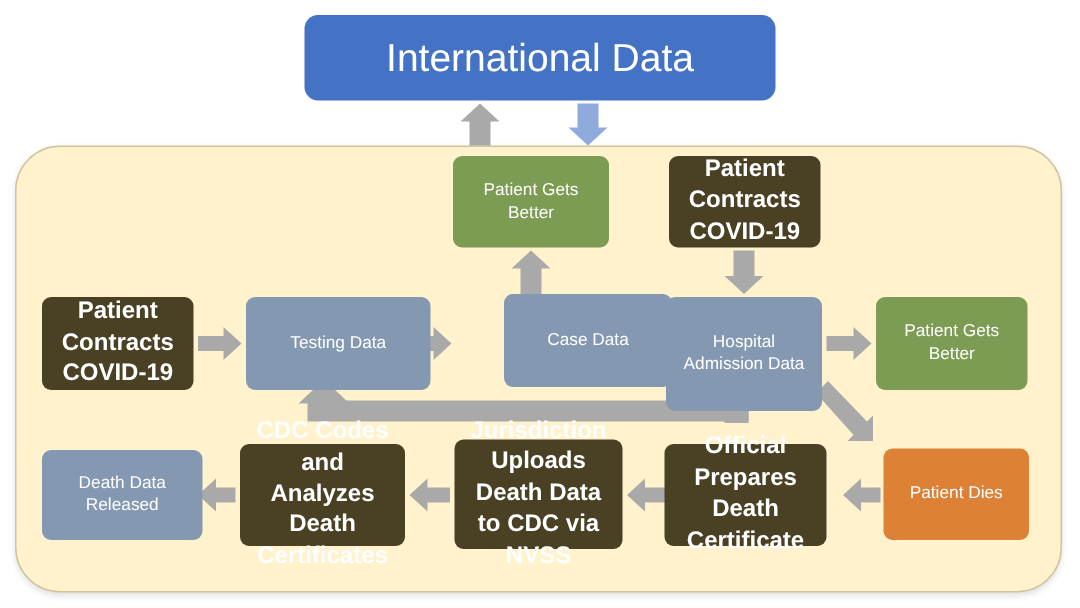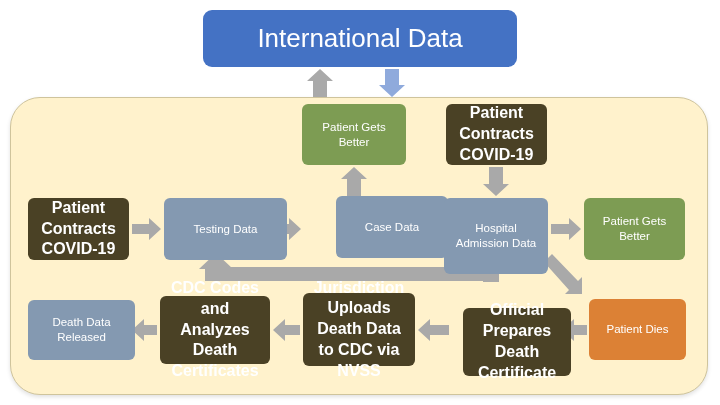--- a/index.html
+++ b/index.html
@@ -91,16 +91,16 @@
 
   <div class="node dark" style="left:28px;top:198px;width:101px;height:62px;">Patient Contracts COVID-19</div>
   <div class="node blue" style="left:164px;top:198px;width:123px;height:62px;">Testing Data</div>
   <div class="node blue" style="left:304px;top:196px;width:112px;height:62px;margin-left:32px;">Case Data</div>
   <div class="node blue" style="left:444px;top:198px;width:104px;height:76px;">Hospital Admission Data</div>
   <div class="node green" style="left:584px;top:198px;width:101px;height:62px;">Patient Gets Better</div>
 
   <div class="node blue" style="left:28px;top:300px;width:107px;height:60px;">Death Data Released</div>
   <div class="node dark" style="left:160px;top:296px;width:110px;height:68px;">CDC Codes and Analyzes Death Certificates</div>
   <div class="node dark" style="left:303px;top:293px;width:112px;height:73px;">Jurisdiction Uploads Death Data to CDC via NVSS</div>
-  <div class="node dark" style="left:463px;top:296px;width:108px;height:68px;margin-top:12px;">Official Prepares Death Certificate</div>
+  <div class="node dark" style="left:443px;top:296px;width:108px;height:68px;">Official Prepares Death Certificate</div>
   <div class="node orange" style="left:589px;top:299px;width:97px;height:61px;">Patient Dies</div>
 
 </div>
 
 </body></html>

